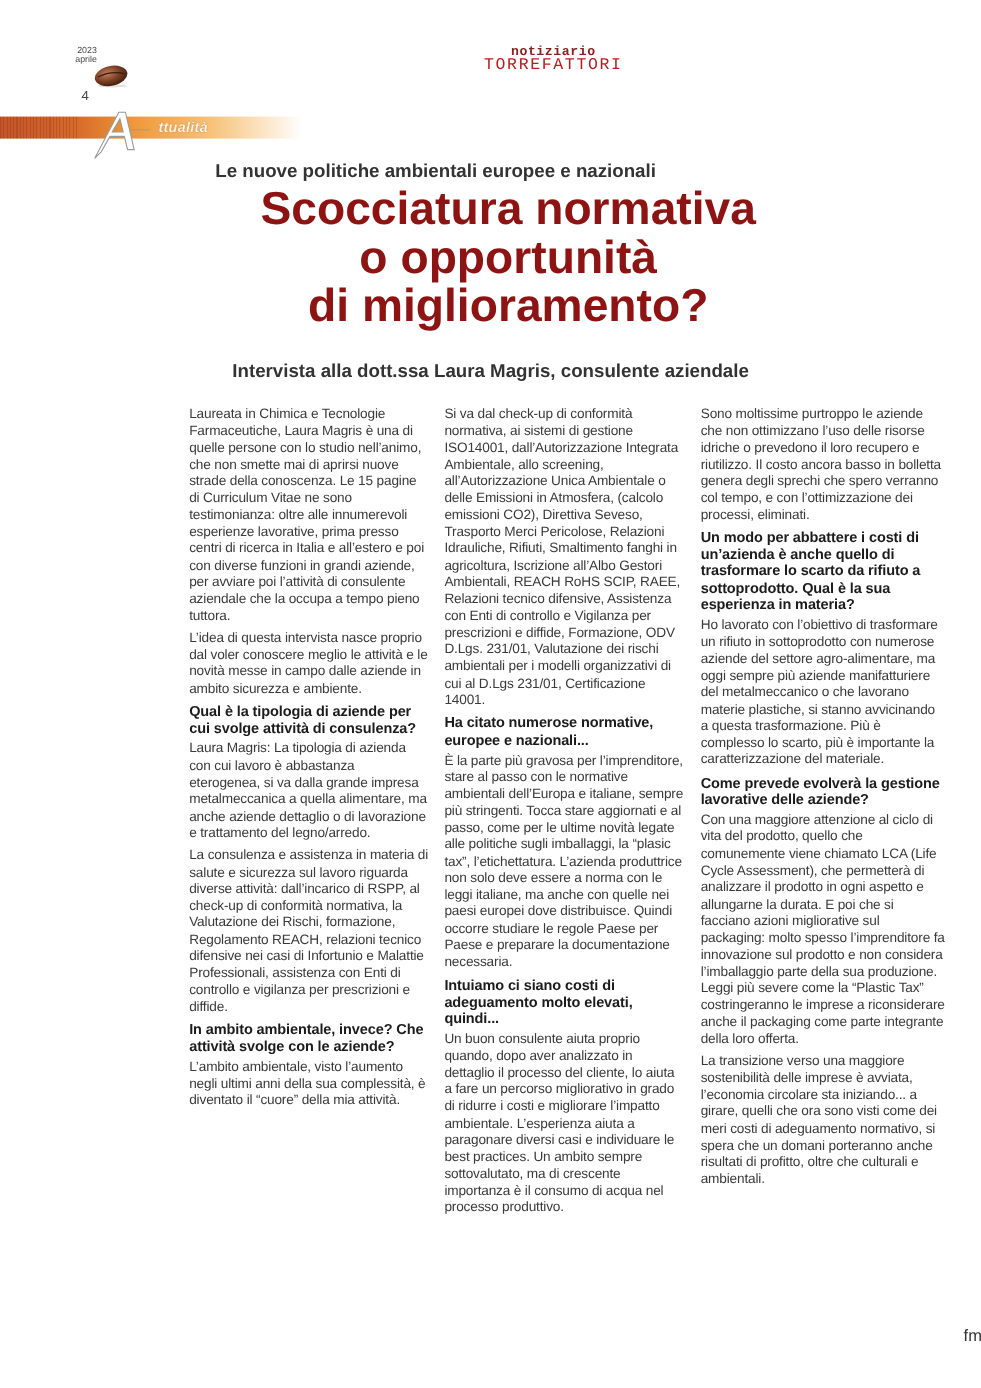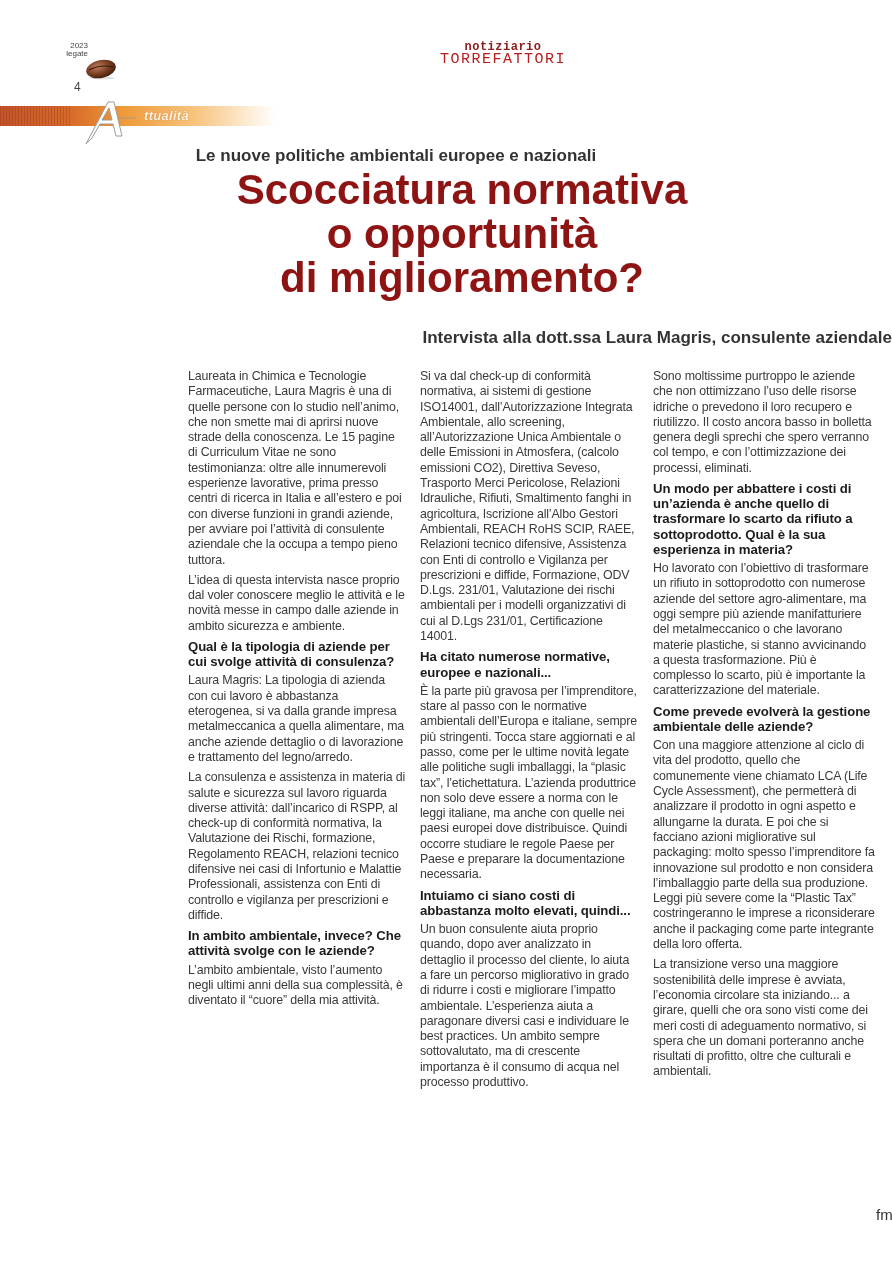--- a/index.html
+++ b/index.html
@@ -22,38 +22,38 @@
                   background: repeating-linear-gradient(to right, rgba(120,40,20,0.25) 0 1px, rgba(0,0,0,0) 1px 3px); }
   .section-A { position: absolute; left: 78px; top: 98px; width: 60px; height: 48px; }
   .section-label { position: absolute; left: 144px; top: 108px; font-size: 13px; font-weight: bold;
                    color: #fff4e0; font-style: italic; letter-spacing: 0.3px;
                    text-shadow: 0 0 1px #b05a20; }
 
   .kicker { position: absolute; left: 0; width: 792px; top: 146px; text-align: center;
             font-size: 17px; font-weight: bold; color: #333; }
   .headline { position: absolute; left: 0; width: 892px; top: 168px; text-align: center;
               font-size: 42px; font-weight: bold; color: #8e1414; line-height: 44px; padding-left: 16px; }
-  .subhead { position: absolute; left: 0; width: 892px; top: 328px; text-align: right;
+  .subhead { position: absolute; left: 0; width: 892px; top: 328px; text-align: center;
              font-size: 17px; font-weight: bold; color: #333; }
 
   .col { position: absolute; top: 369px; font-size: 12.4px; line-height: 15.3px; color: #3a3a3a;
-         letter-spacing: -0.15px; margin-left: 16px; }
+         letter-spacing: -0.15px; }
   .col1 { left: 172px; width: 218px; }
   .col2 { left: 404px; width: 218px; }
   .col3 { left: 637px; width: 222px; }
   .col p { margin: 0 0 5px 0; }
   .col h3 { margin: 0 0 4px 0; font-size: 13.2px; line-height: 15.2px; font-weight: bold; color: #1c1c1c; letter-spacing: -0.1px; }
   .signature { position: absolute; left: 876px; top: 1206px; font-size: 15px; color: #333; }
 </style>
 </head>
 <body>
 
 <div class="issue-meta">
   <div>2023</div>
-  <div>legate</div>
+  <div>aprile</div>
 </div>
 <svg class="bean" viewBox="0 0 34 24">
   <defs>
     <radialGradient id="bg" cx="40%" cy="35%" r="70%">
       <stop offset="0%" stop-color="#c08060"></stop>
       <stop offset="55%" stop-color="#7a3e22"></stop>
       <stop offset="100%" stop-color="#3e1c0c"></stop>
     </radialGradient>
   </defs>
   <ellipse cx="17" cy="13" rx="15" ry="9" fill="url(#bg)" transform="rotate(-12 17 13)"></ellipse>
@@ -90,25 +90,25 @@
     <h3>Qual è la tipologia di aziende per cui svolge attività di consulenza?</h3>
     <p>Laura Magris: La tipologia di azienda con cui lavoro è abbastanza eterogenea, si va dalla grande impresa metalmeccanica a quella alimentare, ma anche aziende dettaglio o di lavorazione e trattamento del legno/arredo.</p>
     <p>La consulenza e assistenza in materia di salute e sicurezza sul lavoro riguarda diverse attività: dall’incarico di RSPP, al check-up di conformità normativa, la Valutazione dei Rischi, formazione, Regolamento REACH, relazioni tecnico difensive nei casi di Infortunio e Malattie Professionali, assistenza con Enti di controllo e vigilanza per prescrizioni e diffide.</p>
     <h3>In ambito ambientale, invece? Che attività svolge con le aziende?</h3>
     <p>L’ambito ambientale, visto l’aumento negli ultimi anni della sua complessità, è diventato il “cuore” della mia attività.</p>
   </div>
 <div class="col col2">
     <p>Si va dal check-up di conformità normativa, ai sistemi di gestione ISO14001, dall’Autorizzazione Integrata Ambientale, allo screening, all’Autorizzazione Unica Ambientale o delle Emissioni in Atmosfera, (calcolo emissioni CO2), Direttiva Seveso, Trasporto Merci Pericolose, Relazioni Idrauliche, Rifiuti, Smaltimento fanghi in agricoltura, Iscrizione all’Albo Gestori Ambientali, REACH RoHS SCIP, RAEE, Relazioni tecnico difensive, Assistenza con Enti di controllo e Vigilanza per prescrizioni e diffide, Formazione, ODV D.Lgs. 231/01, Valutazione dei rischi ambientali per i modelli organizzativi di cui al D.Lgs 231/01, Certificazione 14001.</p>
     <h3>Ha citato numerose normative, europee e nazionali...</h3>
     <p>È la parte più gravosa per l’imprenditore, stare al passo con le normative ambientali dell’Europa e italiane, sempre più stringenti. Tocca stare aggiornati e al passo, come per le ultime novità legate alle politiche sugli imballaggi, la “plasic tax”, l’etichettatura. L’azienda produttrice non solo deve essere a norma con le leggi italiane, ma anche con quelle nei paesi europei dove distribuisce. Quindi occorre studiare le regole Paese per Paese e preparare la documentazione necessaria.</p>
-    <h3>Intuiamo ci siano costi di abbastanza molto elevati, quindi...</h3>
+    <h3>Intuiamo ci siano costi di adeguamento molto elevati, quindi...</h3>
     <p>Un buon consulente aiuta proprio quando, dopo aver analizzato in dettaglio il processo del cliente, lo aiuta a fare un percorso migliorativo in grado di ridurre i costi e migliorare l’impatto ambientale. L’esperienza aiuta a paragonare diversi casi e individuare le best practices. Un ambito sempre sottovalutato, ma di crescente importanza è il consumo di acqua nel processo produttivo.</p>
   </div>
 <div class="col col3">
     <p>Sono moltissime purtroppo le aziende che non ottimizzano l’uso delle risorse idriche o prevedono il loro recupero e riutilizzo. Il costo ancora basso in bolletta genera degli sprechi che spero verranno col tempo, e con l’ottimizzazione dei processi, eliminati.</p>
     <h3>Un modo per abbattere i costi di un’azienda è anche quello di trasformare lo scarto da rifiuto a sottoprodotto. Qual è la sua esperienza in materia?</h3>
     <p>Ho lavorato con l’obiettivo di trasformare un rifiuto in sottoprodotto con numerose aziende del settore agro-alimentare, ma oggi sempre più aziende manifatturiere del metalmeccanico o che lavorano materie plastiche, si stanno avvicinando a questa trasformazione. Più è complesso lo scarto, più è importante la caratterizzazione del materiale.</p>
-    <h3>Come prevede evolverà la gestione ambientale delle aziende?</h3>
+    <h3>Come prevede evolverà la gestione lavorative delle aziende?</h3>
     <p>Con una maggiore attenzione al ciclo di vita del prodotto, quello che comunemente viene chiamato LCA (Life Cycle Assessment), che permetterà di analizzare il prodotto in ogni aspetto e allungarne la durata. E poi che si facciano azioni migliorative sul packaging: molto spesso l’imprenditore fa innovazione sul prodotto e non considera l’imballaggio parte della sua produzione. Leggi più severe come la “Plastic Tax” costringeranno le imprese a riconsiderare anche il packaging come parte integrante della loro offerta.</p>
     <p>La transizione verso una maggiore sostenibilità delle imprese è avviata, l’economia circolare sta iniziando... a girare, quelli che ora sono visti come dei meri costi di adeguamento normativo, si spera che un domani porteranno anche risultati di profitto, oltre che culturali e ambientali.</p>
   </div>
 
 <div class="signature">fm</div>
 
 </body></html>

